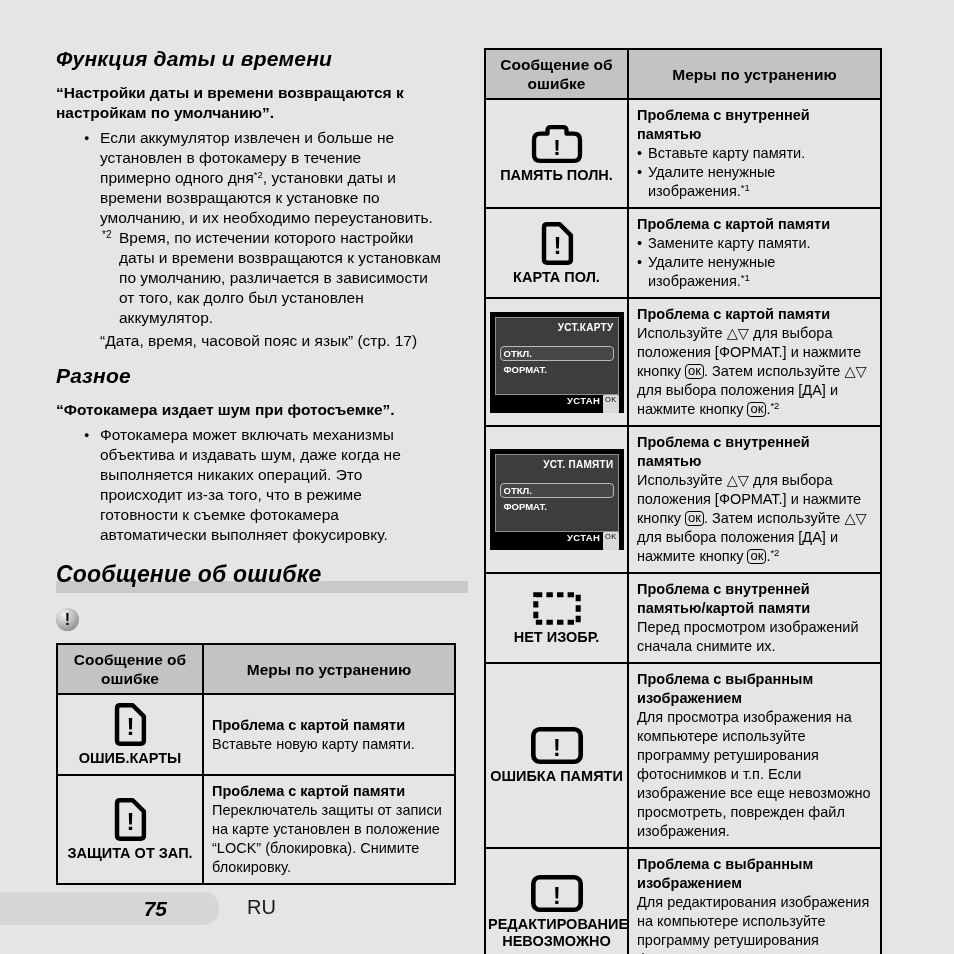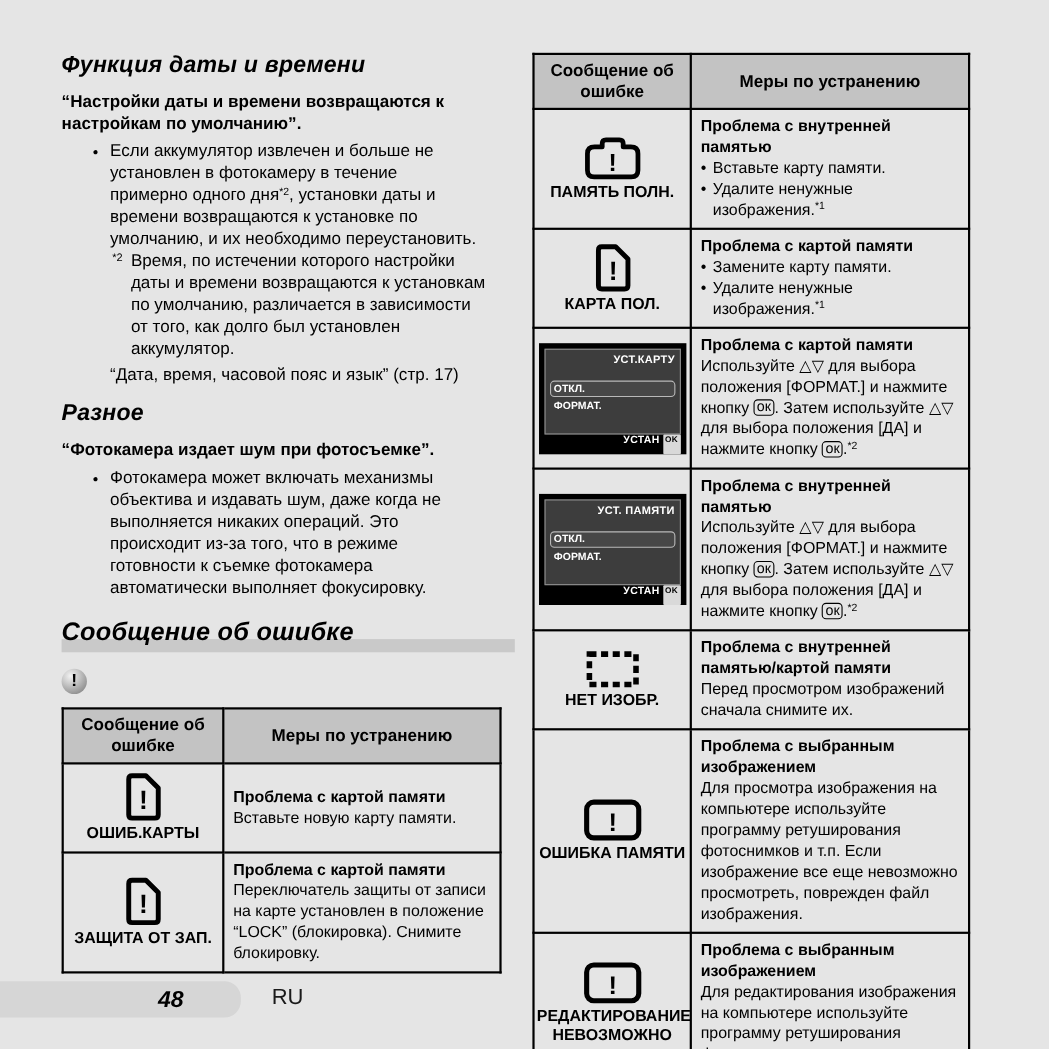--- a/index.html
+++ b/index.html
@@ -71,21 +71,21 @@
   .screen-title{color:#fff;font-size:10px;font-weight:bold;letter-spacing:.3px;text-align:right;}
   .screen-sel{
     margin-top:13px;border:1.5px solid #b9b9b9;border-radius:4px;background:#474747;
     color:#fff;font-size:9.5px;font-weight:bold;padding:1px 3px;
   }
   .screen-opt{color:#fff;font-size:9.5px;font-weight:bold;padding:3px 4px 0 4px;}
   .screen-footer{
     height:18px;display:flex;justify-content:flex-end;gap:3px;
     color:#fff;font-size:9.5px;font-weight:bold;letter-spacing:.3px;
   }
-  .okbadge{background:#d9d9d9;color:#000;font-size:7.5px;font-weight:bold;padding:0 2px;border-radius:1px;line-height:10px;}
+  .okbadge{background:#d9d9d9;color:#000;font-size:7.5px;font-weight:normal;padding:0 2px;border-radius:1px;line-height:10px;}
   
   .page-tab{
     position:absolute;left:0;top:892px;width:219px;height:33px;
     background:var(--footer-tab-bg);border-radius:0 15px 15px 0;
     display:flex;align-items:center;justify-content:flex-end;padding-right:52px;
   }
   .page-num{font-style:italic;font-weight:bold;font-size:21px;}
   .page-lang{position:absolute;left:247px;top:896px;font-size:20px;color:#1a1a1a;}
 </style>
 </head>
@@ -294,17 +294,17 @@
         <td class="rem-cell">
           <div class="rem-title">Проблема с выбранным изображением</div>
           <div class="rem-body">Для редактирования изображения на компьютере используйте программу ретуширования фотоснимков и т.п.</div>
         </td>
       </tr>
     </tbody>
       </table>
   </div>
 
   <div class="page-tab">
-    <span class="page-num">48</span>
+    <span class="page-num">75</span>
   </div>
   <span class="page-lang">RU</span>
 
 </div>
 
 </body></html>

